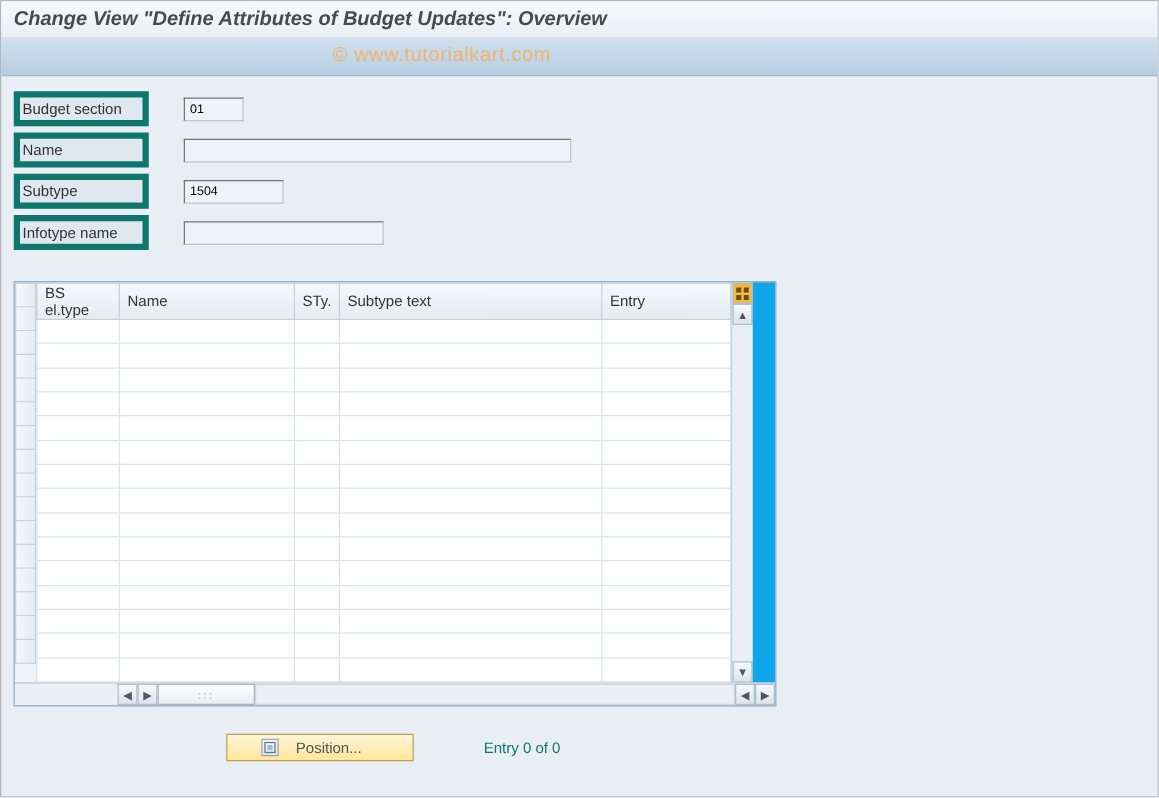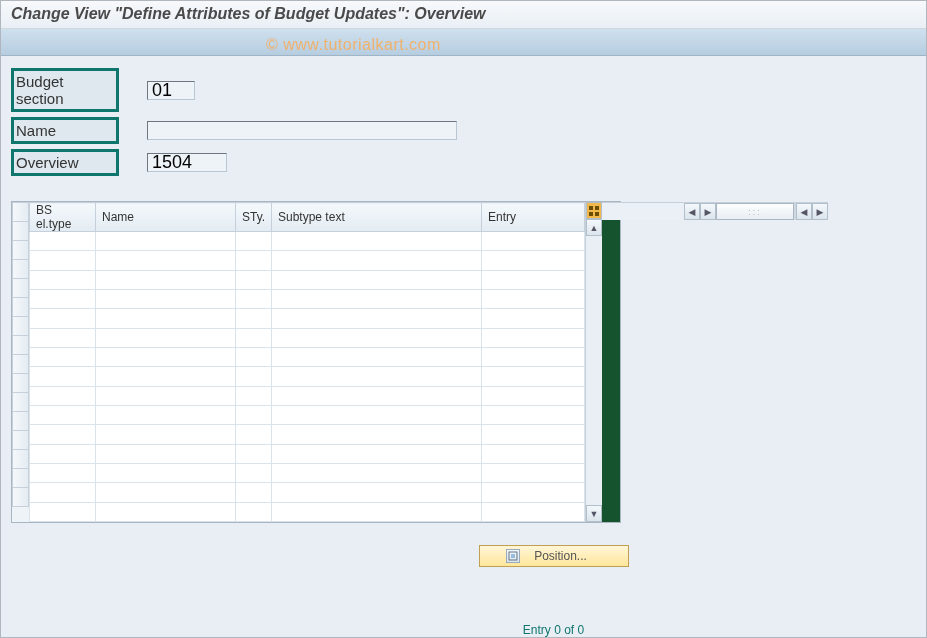--- a/index.html
+++ b/index.html
@@ -47,43 +47,43 @@
     padding: 12px 10px 6px 10px;
   }
   .field-row {
     display: flex; align-items: center;
     margin-bottom: 5px;
   }
   .field-label {
     width: 108px;
     padding: 2px 6px 2px 2px;
     background: #dfe8ef;
-    border: 3px solid #0f766e;
-    font-size: 15px;
+    border: 5px solid #0f766e;
+    font-size: 12px;
   }
   .field-input {
     margin-left: 28px;
     height: 19px;
     border: 1px solid #8da3b4;
     background: #fff;
     padding: 1px 4px;
-    font-family: inherit; font-size: 18px;
+    font-family: inherit; font-size: 10px;
   }
   .field-input.small { width: 48px; }
   .field-input.mid   { width: 80px; }
   .field-input.wide  { width: 310px; }
   .field-input.wide2 { width: 160px; }
   .field-input.ro { background: #eef3f7; border-style: inset; border-color:#b8c6d2;}
 
   .table-wrap {
     margin: 14px 10px 4px 10px;
     width: 610px;
     border: 1px solid #a9b6c1;
-    background: #14532d;
-    display: flex; flex-direction: row;
+    background: #0ea5e9;
+    display: flex; flex-direction: column;
   }
   .table-scroll {
     display: flex;
     height: 320px;
   }
   .rowheaders {
     display: flex; flex-direction: column;
     background: #eef3f8;
   }
   .rh-cell {
@@ -158,21 +158,20 @@
     color:#b0bac3; letter-spacing:2px; font-size:9px;
   }
   .hsb .track { flex:1; background: #e9eff5; border:1px solid #cfd7df;}
   .hsb .rgroup { display:flex; }
 
   .footer {
     margin-top: 18px;
     display:flex; align-items:center;
     padding-left: 180px;
     gap: 56px;
-    flex-direction: column;
   }
   .pos-btn {
     display:flex; align-items:center;
     height: 22px;
     border: 1px solid #c0a050;
     background: linear-gradient(to bottom,#fff6d8,#ffe69a);
     padding: 0 18px 0 4px;
     font-size: 12px;
     color:#555;
     gap: 14px;
@@ -203,22 +202,26 @@
   <div class="form-area">
     <div class="field-row">
       <div class="field-label">Budget section</div>
       <input class="field-input small ro" readonly="" value="01" style="">
     </div>
     <div class="field-row">
       <div class="field-label">Name</div>
       <input class="field-input wide ro" readonly="" value="" style="">
     </div>
     <div class="field-row">
-      <div class="field-label">Overview</div>
+      <div class="field-label">Subtype</div>
       <input class="field-input mid ro" readonly="" value="1504" style="">
+    </div>
+    <div class="field-row">
+      <div class="field-label">Infotype name</div>
+      <input class="field-input wide2 ro" readonly="" value="" style="">
     </div>
   </div>
 
   <div class="table-wrap">
     <div class="table-scroll">
       <div class="rowheaders" id="rowheaders">
           <div class="rh-cell first"></div>
           <div class="rh-cell"></div>
           <div class="rh-cell"></div>
           <div class="rh-cell"></div>

